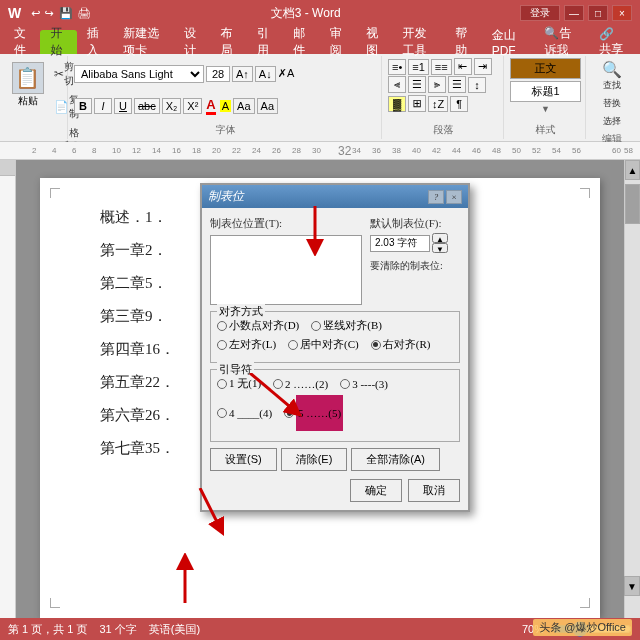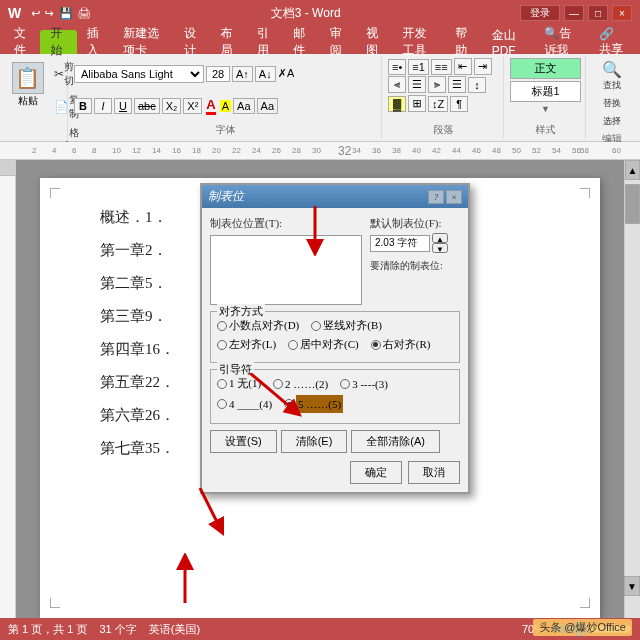--- a/index.html
+++ b/index.html
@@ -425,21 +425,21 @@
         <button class="small-btn">↕Z</button>
         <button class="small-btn">¶</button>
       </div>
     </div>
     <div class="ribbon-group-label">段落</div>
   </div>
 
   <div class="ribbon-group" style="width:80px;">
     <div class="ribbon-group-content">
       <div style="display:flex; flex-direction:column; gap:2px; width:100%; height:100%;">
-        <div style="font-size:11px; border:1px solid #aaa; padding:2px; background:#86efac; text-align:center; cursor:pointer;">正文</div>
+        <div style="font-size:11px; border:1px solid #aaa; padding:2px; background:#a16207; text-align:center; cursor:pointer;">正文</div>
         <div style="font-size:11px; border:1px solid #aaa; padding:2px; background:white; text-align:center; cursor:pointer;">标题1</div>
         <div style="font-size:9px; color:#666; text-align:center; cursor:pointer;">▼</div>
       </div>
     </div>
     <div class="ribbon-group-label">样式</div>
   </div>
 
   <div class="ribbon-group" style="width:48px; border-right:none;">
     <div class="ribbon-group-content" style="flex-direction:column; align-items:center;">
       <div class="r-btn">
@@ -480,21 +480,21 @@
     <span style="font-size:8px; color:#888; position:absolute; left:376px;">38</span>
     <span style="font-size:8px; color:#888; position:absolute; left:396px;">40</span>
     <span style="font-size:8px; color:#888; position:absolute; left:416px;">42</span>
     <span style="font-size:8px; color:#888; position:absolute; left:436px;">44</span>
     <span style="font-size:8px; color:#888; position:absolute; left:456px;">46</span>
     <span style="font-size:8px; color:#888; position:absolute; left:476px;">48</span>
     <span style="font-size:8px; color:#888; position:absolute; left:496px;">50</span>
     <span style="font-size:8px; color:#888; position:absolute; left:516px;">52</span>
     <span style="font-size:8px; color:#888; position:absolute; left:536px;">54</span>
     <span style="font-size:8px; color:#888; position:absolute; left:556px;">56</span>
-    <span style="font-size:8px; color:#888; position:absolute; left:564px;">58</span>
+    <span style="font-size:8px; color:#888; position:absolute; left:608px;">58</span>
     <span style="font-size:8px; color:#888; position:absolute; left:596px;">60</span>
     <span style="font-size:12px; color:#888; position:absolute; left:614px;margin-top:31px;">62</span>
   </div>
 </div>
 
 <div class="doc-area" style="flex-direction:row;">
 
   <div class="left-ruler">
     <div style="height:16px; background:#d0d0d0; border-bottom:1px solid #bbb;"></div>
   </div>
@@ -589,21 +589,21 @@
                   <span>3 ----(3)</span>
                 </label>
               </div>
               <div class="radio-row">
                 <label class="radio-item">
                   <div class="radio-circle"></div>
                   <span>4 ____(4)</span>
                 </label>
                 <label class="radio-item">
                   <div class="radio-circle selected"></div>
-                  <span style="background:#a16207; padding:3px 2px;">5 ……(5)</span>
+                  <span style="background:#be185d; padding:12px 2px;">5 ……(5)</span>
                 </label>
               </div>
             </div>
 
             <div style="display:flex; gap:4px; margin-bottom:6px;">
               <button class="dialog-btn">设置(S)</button>
               <button class="dialog-btn">清除(E)</button>
               <button class="dialog-btn">全部清除(A)</button>
             </div>
 

